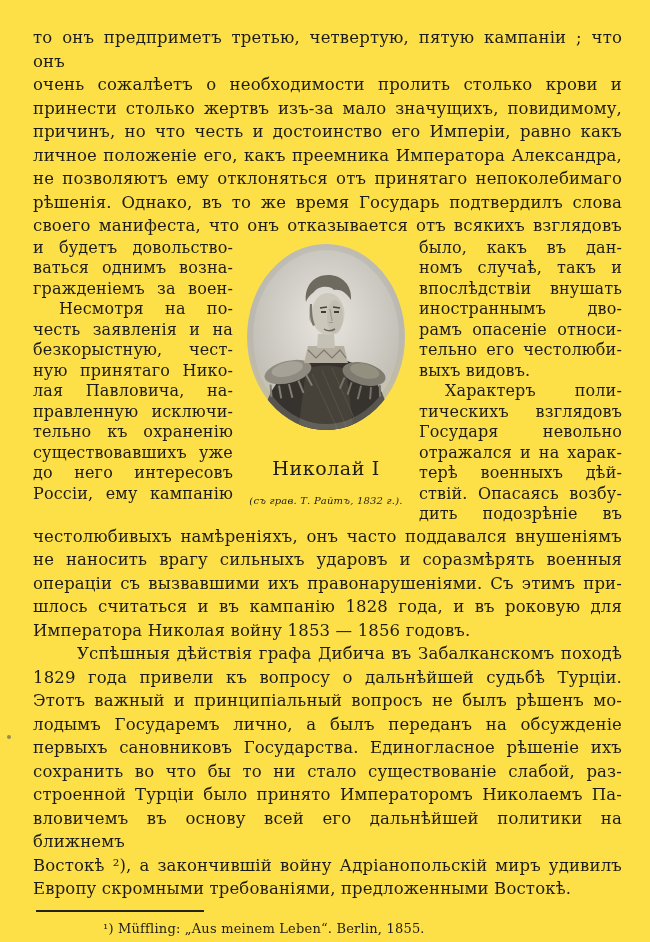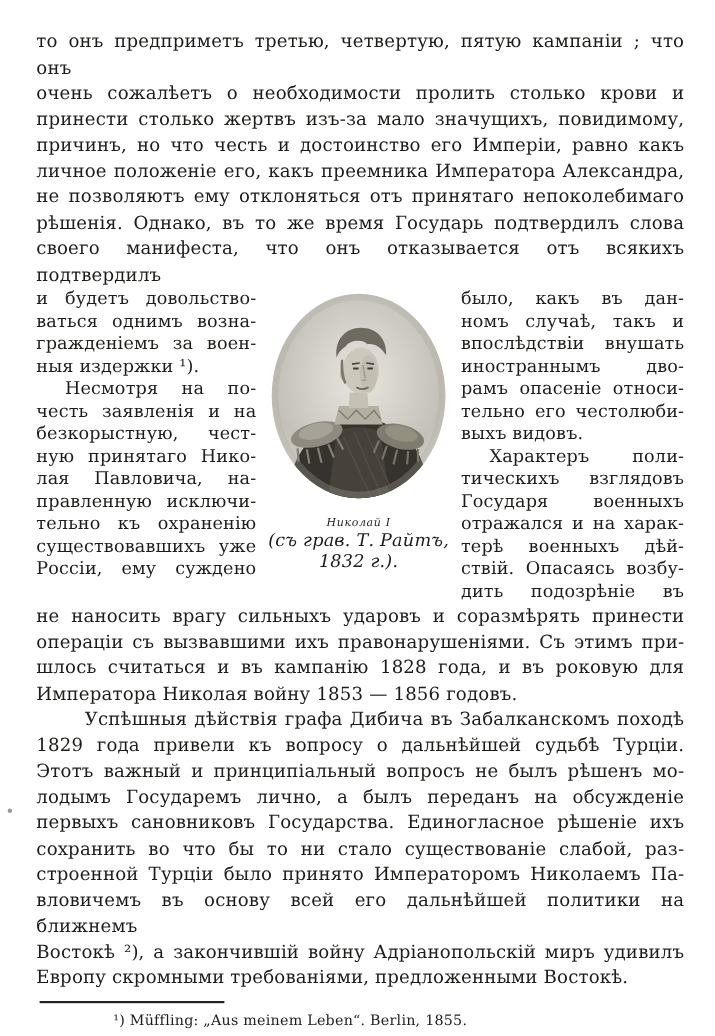--- a/index.html
+++ b/index.html
@@ -1,69 +1,69 @@
 <!DOCTYPE html>
 <html><head>
 <meta charset="utf-8">
 <style>
   html,body{margin:0;padding:0;background:#e9e7e1;}
   .page{
     position:relative;width:650px;height:942px;margin:0 auto;
-    background:#ffffff;color:#1e1c19;overflow:hidden;
+    background:#fde047;color:#1e1c19;overflow:hidden;
     font-family:"DejaVu Serif","Liberation Serif",serif;
   }
   .text{position:absolute;left:33px;top:26px;width:589px;}
   .ln{text-align:justify;text-align-last:justify;letter-spacing:.15px;}
   .para .ln{font-size:16.5px;line-height:23.5px;}
   .endp{text-align-last:left;}
   .ind{text-indent:26px;}
   .ind2{text-indent:44px;}
   .wrap-row{display:flex;align-items:flex-start;}
   .col .ln{font-size:16px;line-height:20.5px;}
   .colL{width:200px;}
   .colR{width:203px;}
   .fig{width:186px;box-sizing:border-box;padding-top:4px;text-align:center;flex-shrink:0;}
-  .cap1{font-style:italic;font-size:10px;margin-top:11px;letter-spacing:.6px;}
-  .cap2{font-style:italic;font-size:16px;margin-top:0;letter-spacing:.2px;}
+  .cap1{font-size:19px;margin-top:21px;letter-spacing:.6px;}
+  .cap2{font-style:italic;font-size:10px;margin-top:16px;letter-spacing:.2px;}
   .fnrule{margin:9px 0 7px 3px;width:168px;height:2px;background:#25231f;}
   .footnotes{padding-left:70px;font-size:13px;line-height:20px;letter-spacing:.2px;}
   .speck{position:absolute;left:7px;top:735px;width:4px;height:4px;border-radius:50%;background:#57544e;opacity:.6;}
 </style>
 </head>
 <body>
 
 <div class="page">
   <div class="text">
 
     <div class="para">
       <div class="ln">то онъ предприметъ третью, четвертую, пятую кампаніи ; что онъ</div>
       <div class="ln">очень сожалѣетъ о необходимости пролить столько крови и</div>
       <div class="ln">принести столько жертвъ изъ-за мало значущихъ, повидимому,</div>
       <div class="ln">причинъ, но что честь и достоинство его Имперіи, равно какъ</div>
       <div class="ln">личное положеніе его, какъ преемника Императора Александра,</div>
       <div class="ln">не позволяютъ ему отклоняться отъ принятаго непоколебимаго</div>
       <div class="ln">рѣшенія. Однако, въ то же время Государь подтвердилъ слова</div>
-      <div class="ln">своего манифеста, что онъ отказывается отъ всякихъ подтвердилъ</div>
+      <div class="ln">своего манифеста, что онъ отказывается отъ всякихъ взглядовъ</div>
     </div>
 
     <div class="wrap-row">
       <div class="col colL">
         <div class="ln">и будетъ довольство-</div>
         <div class="ln">ваться однимъ возна-</div>
         <div class="ln">гражденіемъ за воен-</div>
-        <div class="ln endp">ныя издержки ¹).</div>
         <div class="ln ind">Несмотря на по-</div>
         <div class="ln">честь заявленія и на</div>
         <div class="ln">безкорыстную, чест-</div>
         <div class="ln">ную принятаго Нико-</div>
         <div class="ln">лая Павловича, на-</div>
         <div class="ln">правленную исключи-</div>
         <div class="ln">тельно къ охраненію</div>
         <div class="ln">существовавшихъ уже</div>
-        <div class="ln">Россіи, ему суждено</div>
+        <div class="ln">до него интересовъ</div>
+        <div class="ln">Россіи, ему кампанію</div>
       </div>
 
       <div class="fig">
         <svg width="168" height="190" viewBox="0 0 168 190" aria-hidden="true">
           <defs>
             <radialGradient id="bgoval" cx="50%" cy="42%" r="62%">
               <stop offset="0%" stop-color="#e8e6e0"></stop>
               <stop offset="45%" stop-color="#d3d0c9"></stop>
               <stop offset="78%" stop-color="#c3c0b8"></stop>
               <stop offset="93%" stop-color="#c6c3bb" stop-opacity="0.7"></stop>
@@ -110,30 +110,31 @@
       <div class="col colR">
         <div class="ln">было, какъ въ дан-</div>
         <div class="ln">номъ случаѣ, такъ и</div>
         <div class="ln">впослѣдствіи внушать</div>
         <div class="ln">иностраннымъ дво-</div>
         <div class="ln">рамъ опасеніе относи-</div>
         <div class="ln">тельно его честолюби-</div>
         <div class="ln endp">выхъ видовъ.</div>
         <div class="ln ind">Характеръ поли-</div>
         <div class="ln">тическихъ взглядовъ</div>
-        <div class="ln">Государя военныхъ</div>
+        <div class="ln">Государя невольно</div>
         <div class="ln">отражался и на харак-</div>
         <div class="ln">терѣ военныхъ дѣй-</div>
         <div class="ln">ствій. Опасаясь возбу-</div>
         <div class="ln">дить подозрѣніе въ</div>
       </div>
     </div>
 
     <div class="para">
-      <div class="ln">не наносить врагу сильныхъ ударовъ и соразмѣрять принести</div>
+      <div class="ln">честолюбивыхъ намѣреніяхъ, онъ часто поддавался внушеніямъ</div>
+      <div class="ln">не наносить врагу сильныхъ ударовъ и соразмѣрять военныя</div>
       <div class="ln">операціи съ вызвавшими ихъ правонарушеніями. Съ этимъ при-</div>
       <div class="ln">шлось считаться и въ кампанію 1828 года, и въ роковую для</div>
       <div class="ln endp">Императора Николая войну 1853 — 1856 годовъ.</div>
     </div>
 
     <div class="para">
       <div class="ln ind2">Успѣшныя дѣйствія графа Дибича въ Забалканскомъ походѣ</div>
       <div class="ln">1829 года привели къ вопросу о дальнѣйшей судьбѣ Турціи.</div>
       <div class="ln">Этотъ важный и принципіальный вопросъ не былъ рѣшенъ мо-</div>
       <div class="ln">лодымъ Государемъ лично, а былъ переданъ на обсужденіе</div>

